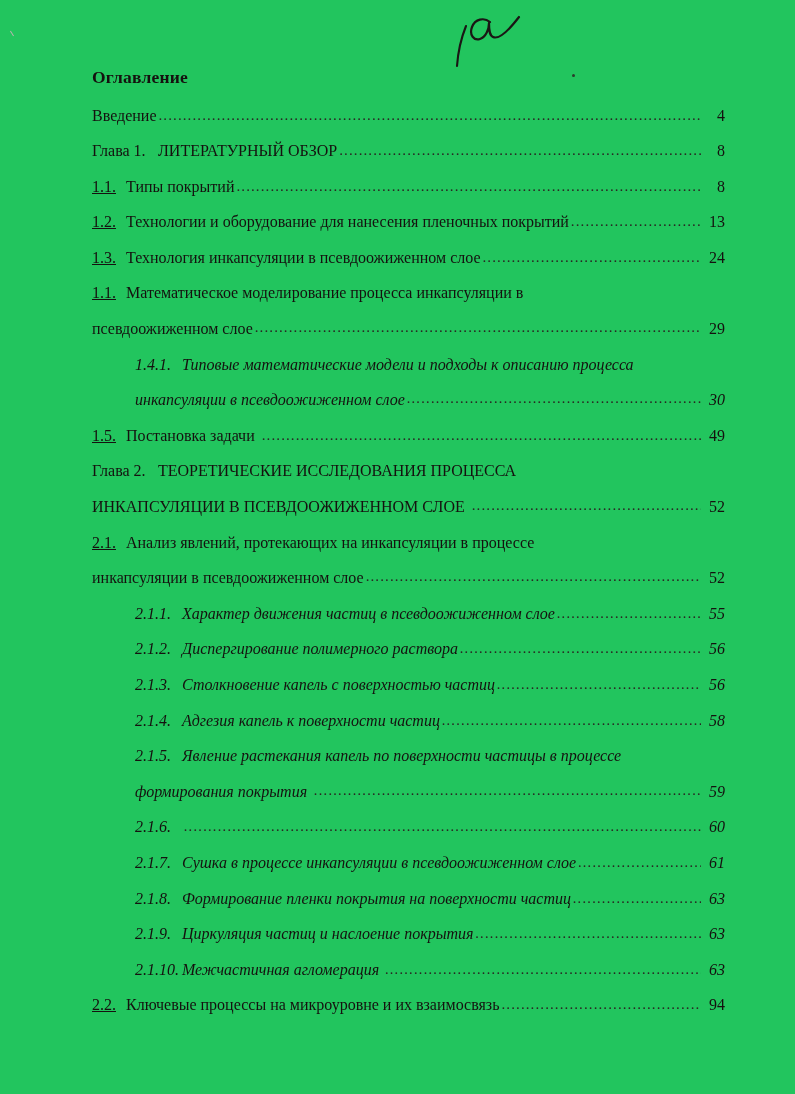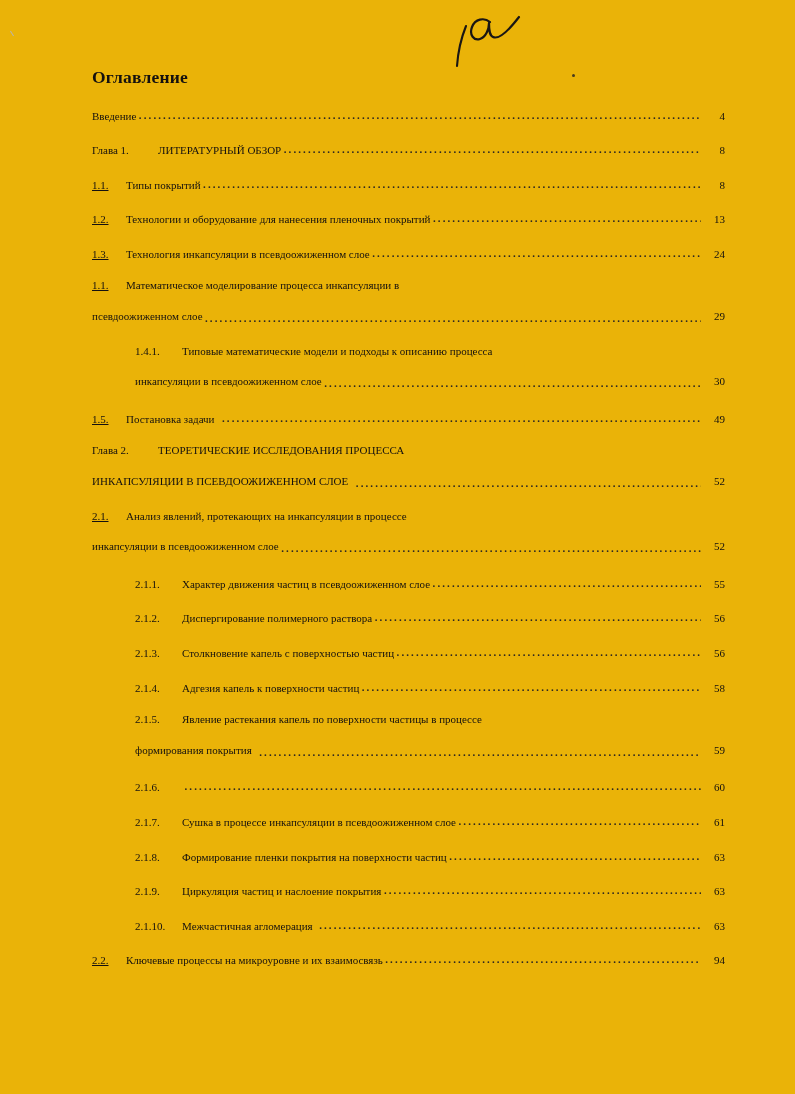--- a/index.html
+++ b/index.html
@@ -13,21 +13,21 @@
     position: relative;
     overflow: hidden;
     font-family: "Liberation Serif", "DejaVu Serif", serif;
     color: #15110f;
     -webkit-font-smoothing: antialiased;
   }
 
   .page {
     position: absolute;
     inset: 0;
-    background: #eab308;
+    background: #22c55e;
   }
 
   
   .handwriting {
     position: absolute;
     left: 437px;
     top: 2px;
     width: 120px;
     height: 70px;
     pointer-events: none;
@@ -64,21 +64,21 @@
     font-size: 17.5px;
     font-weight: bold;
     letter-spacing: .2px;
     margin: 0 0 21px 0;
     line-height: 1;
   }
 
   
   .entry {
     position: relative;
-    font-size: 11px;
+    font-size: 16px;
     line-height: 1.0;
     margin-bottom: 19.6px;
   }
   .entry-line {
     display: flex;
     align-items: baseline;
     width: 100%;
   }
 
   .num {
@@ -111,21 +111,21 @@
     padding-left: 3px;
   }
 
   
   .lvl-chapter .num { min-width: 66px; }
   .lvl-1 .num       { min-width: 34px; text-decoration: underline; }
   .lvl-2 .num       { min-width: 47px; }
 
   .ind-0  { padding-left: 0; }
   .ind-1  { padding-left: 0; }
-  .ind-2  { padding-left: 43px; }
+  .ind-2  { padding-left: 43px; font-style: italic; }
 
   
   .cont {
     display: flex;
     align-items: flex-start;
     width: 100%;
     margin-top: 19.6px;
   }
   .cont .lbl  { white-space: nowrap; }
 

